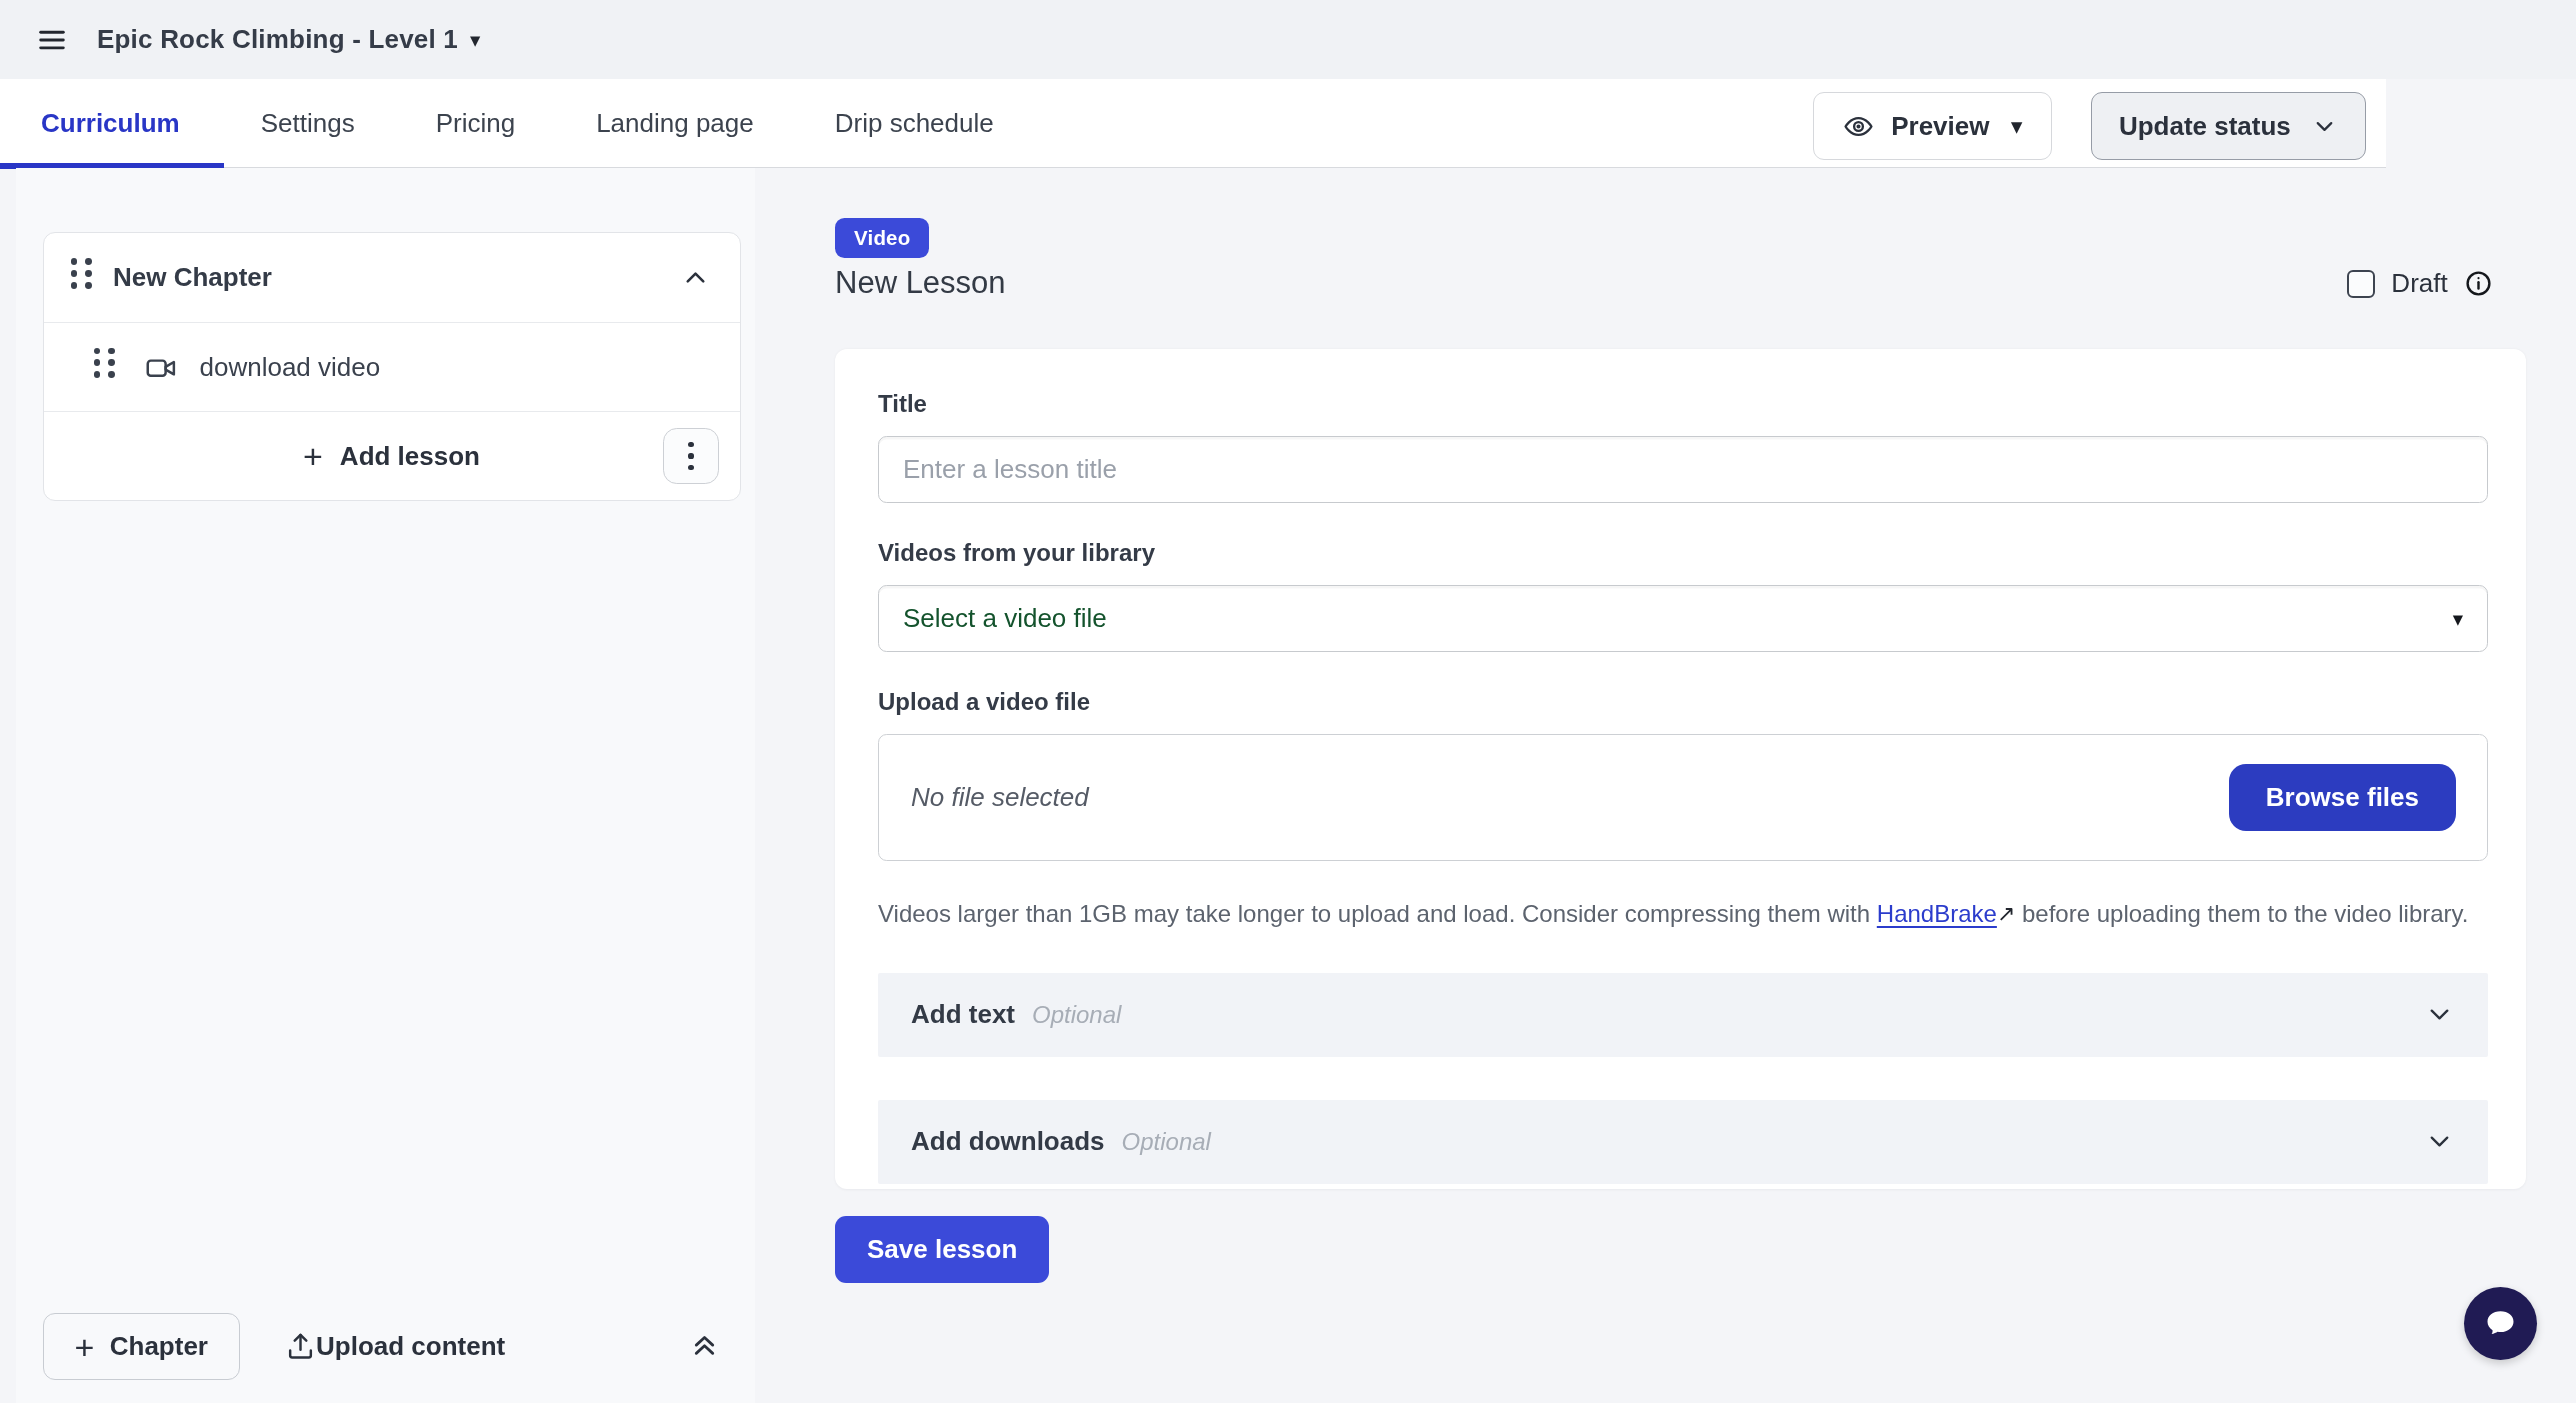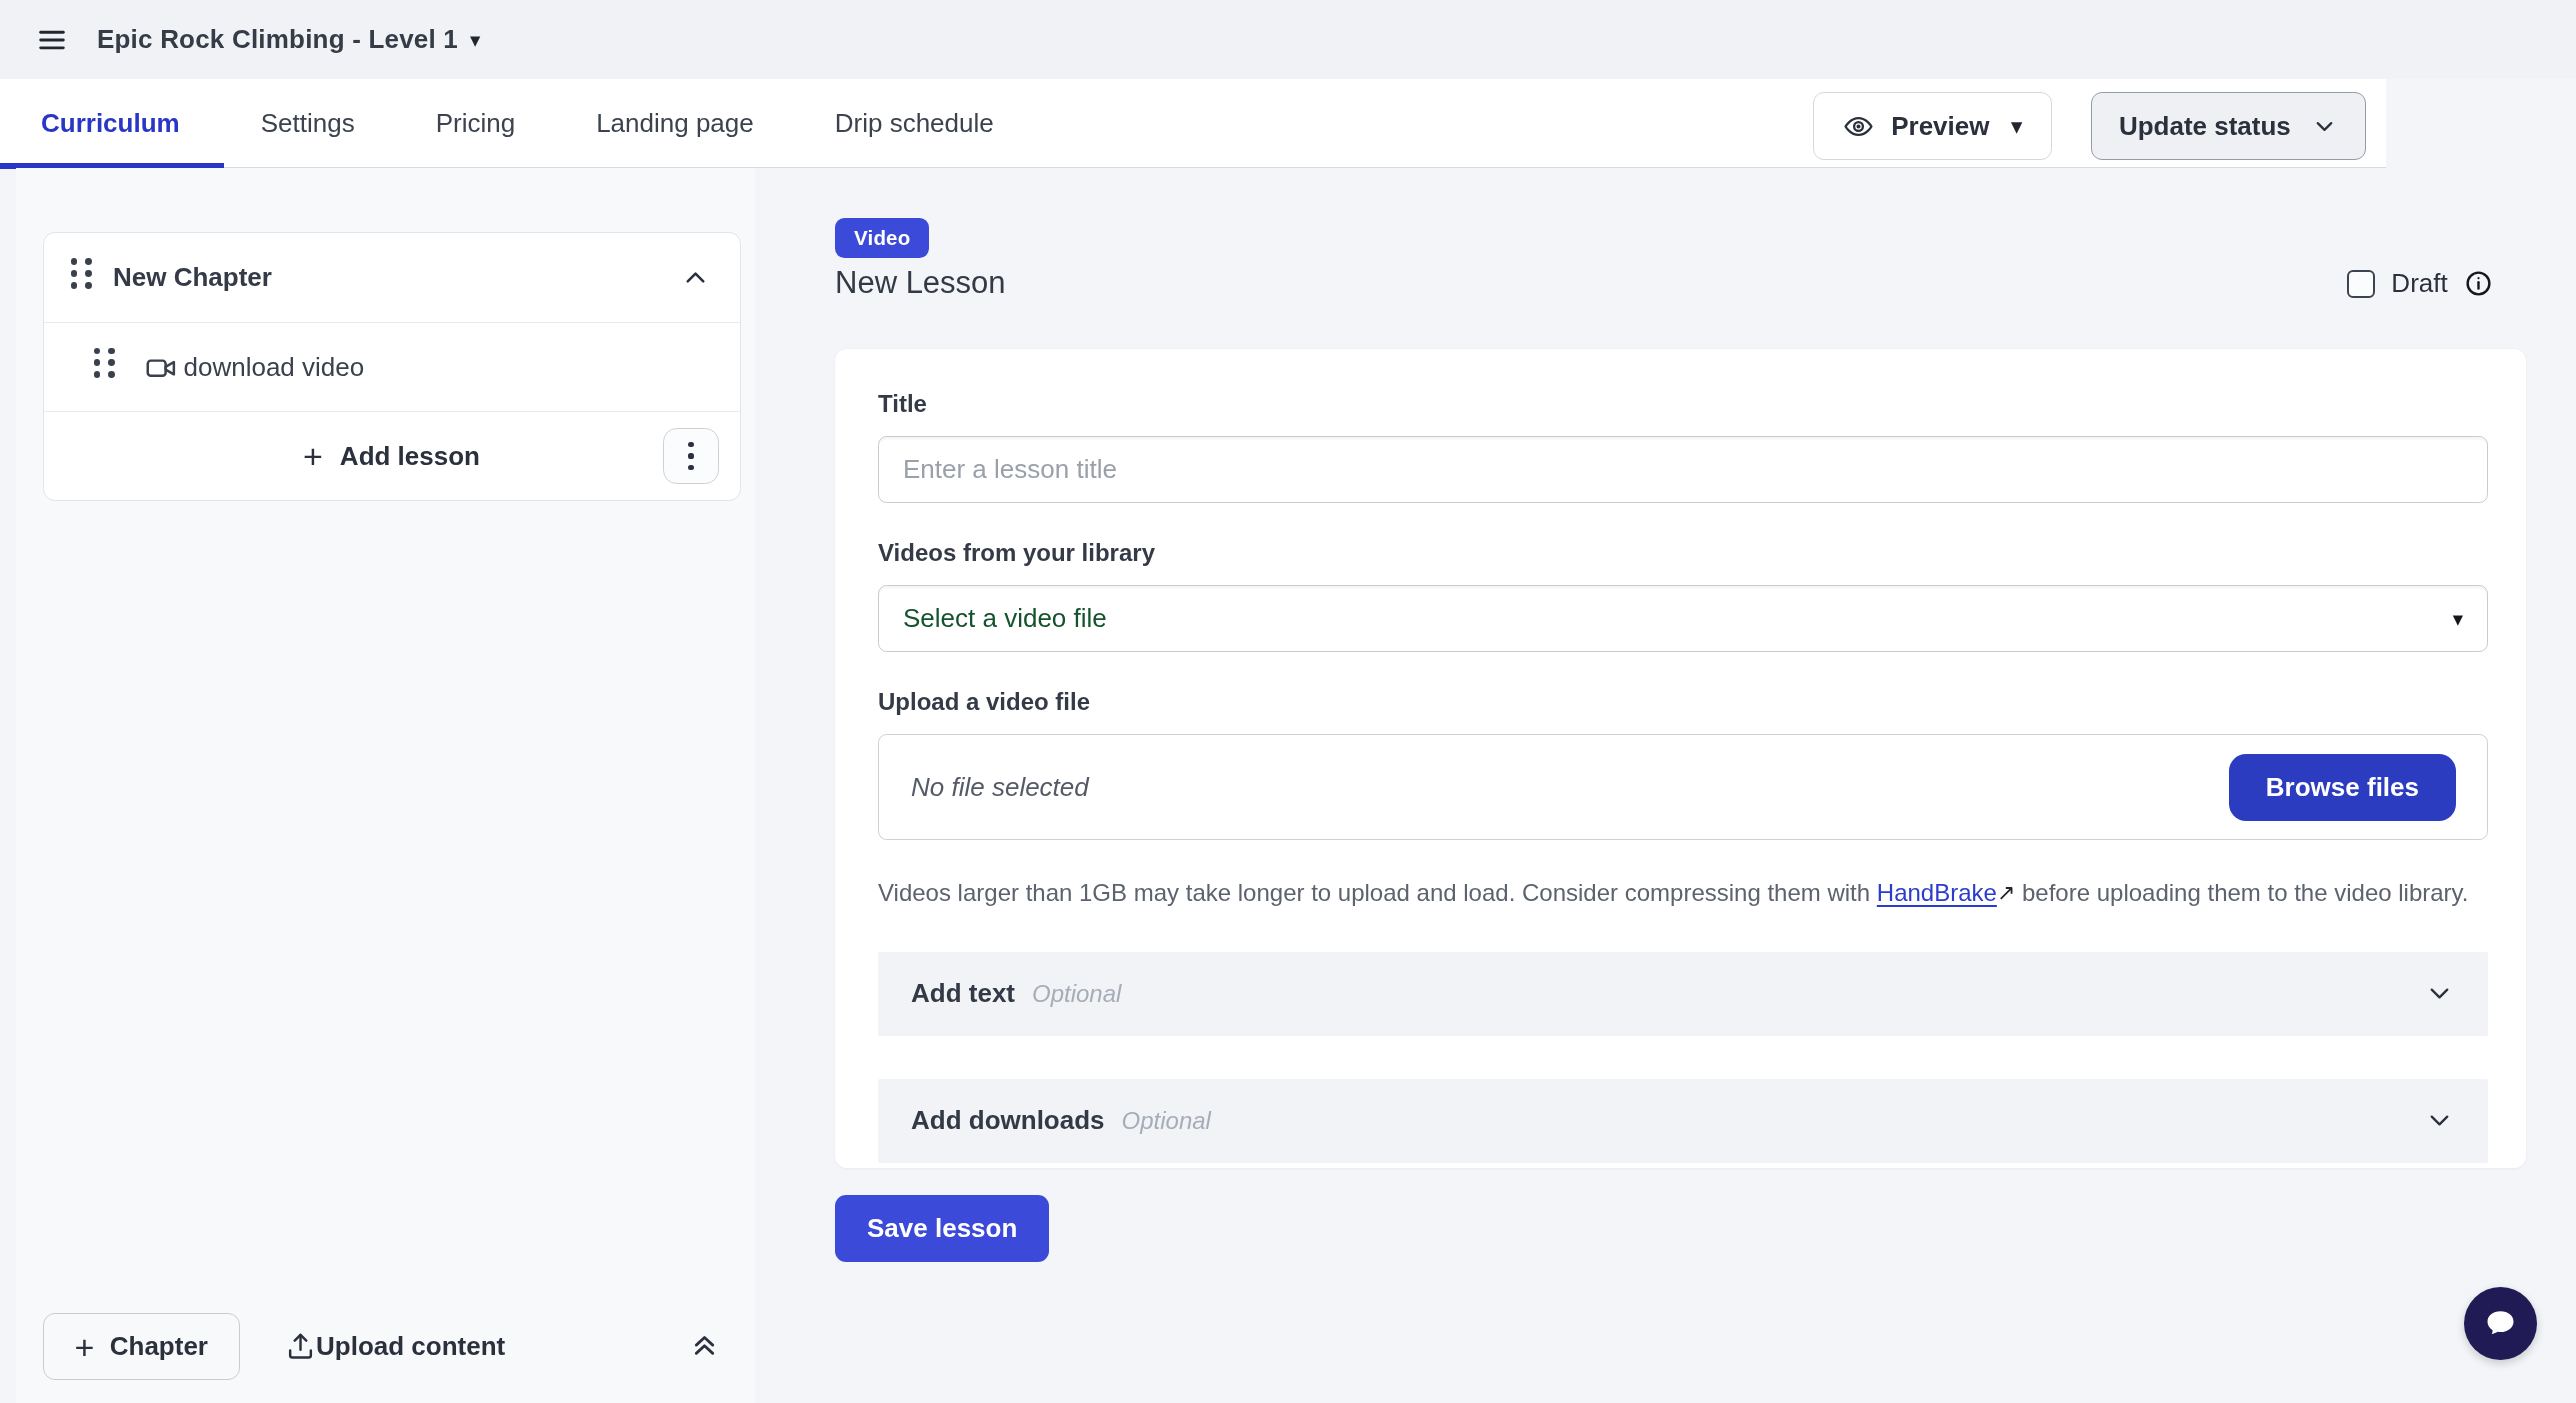--- a/index.html
+++ b/index.html
@@ -38,21 +38,21 @@
   .row { height:89px; display:flex; align-items:center; position:relative; }
   .row + .row { border-top:1.7px solid #e8eaed; }
   .drag-handle { width:22px; height:39px; display:grid; grid-template-columns:repeat(2,6.8px);
     grid-template-rows:repeat(3,6.8px); gap:5.1px 7.7px; cursor:grab; }
   .drag-handle i { width:6.8px; height:6.8px; border-radius:50%; background:#3a414d; }
   .chapter-row .drag-handle { margin-left:27px; }
   .chapter-name { margin-left:20.5px; font-size:26px; font-weight:600; color:#343b47; }
   .chapter-row .chev { position:absolute; right:29px; }
   .lesson-row .drag-handle { margin-left:50px; }
   .lesson-row svg { margin-left:29px; }
-  .lesson-name { margin-left:6px; font-size:26px; font-weight:400; color:#3a414d; }
+  .lesson-name { margin-left:22px; font-size:26px; font-weight:400; color:#3a414d; }
   .addlesson-row { justify-content:center; cursor:pointer; }
   .addlesson-label { font-size:26px; font-weight:600; color:#2b313c; margin-left:17px; }
   .plus-glyph { font-size:34px; font-weight:400; color:#2b313c; line-height:1; }
   .kebab-btn { position:absolute; right:20.5px; top:50%; transform:translateY(-50%);
     width:56px; height:56px; border:1.7px solid #cdd0d5; border-radius:13.7px; background:#fbfcfd;
     display:flex; align-items:center; justify-content:center; flex-direction:column; gap:6.8px; cursor:pointer; }
   .kebab-btn i { width:5.1px; height:5.1px; border-radius:50%; background:#2b313c; }
 
   
   .side-footer { position:absolute; left:0; right:1.7px; bottom:0; height:113px; display:flex; align-items:center; }
@@ -78,21 +78,21 @@
   .text-input { margin-top:18px; width:100%; height:67px; border:1.7px solid #c7cace; border-radius:8.6px;
     background:#fff; padding:0 24px; font-size:26px; color:#2e3440; outline:none;
     box-shadow:inset 0 2.6px 0 rgba(0,0,0,.035); font-family:"Liberation Sans",sans-serif; }
   .text-input::placeholder { color:#9aa0aa; opacity:1; }
   .spacer42 { height:36px; }
   .select { margin-top:18px; width:100%; height:67px; border:1.7px solid #c7cace; border-radius:8.6px; background:#fff;
     display:flex; align-items:center; justify-content:space-between; padding:0 24px; cursor:pointer;
     box-shadow:inset 0 2.6px 0 rgba(0,0,0,.035); }
   .select-value { font-size:26px; color:#14532d; }
   .select .caret { color:#14171c; margin:0; }
-  .upload-box { margin-top:18px; width:100%; height:106px; border:1.7px solid #cdd0d4; border-radius:8.6px; background:#fff;
+  .upload-box { margin-top:18px; width:100%; height:127px; border:1.7px solid #cdd0d4; border-radius:8.6px; background:#fff;
     display:flex; align-items:center; justify-content:space-between; padding:0 31px 0 32px; }
   .no-file { font-style:italic; font-size:26px; color:#555b66; }
   .btn-browse { height:67px; padding:0 37px; background:#2c3cc0; color:#fff; border:none; border-radius:17px;
     font-size:26px; font-weight:700; cursor:pointer; font-family:"Liberation Sans",sans-serif; }
   .help { margin-top:34px; font-size:24px; line-height:1.62; color:#5c636e; max-width:1617px; }
   .help + .help { margin-top:22px; }
   .help a { color:#2b3ccc; text-decoration:underline; text-underline-offset:4.3px; cursor:pointer; }
   .arrow-ext { font-size:22px; text-decoration:none; display:inline-block; transform:translateY(-0.9px); }
   .arrow-blue { color:#2b3ccc; }
   .arrow-dark { color:#22262e; }

